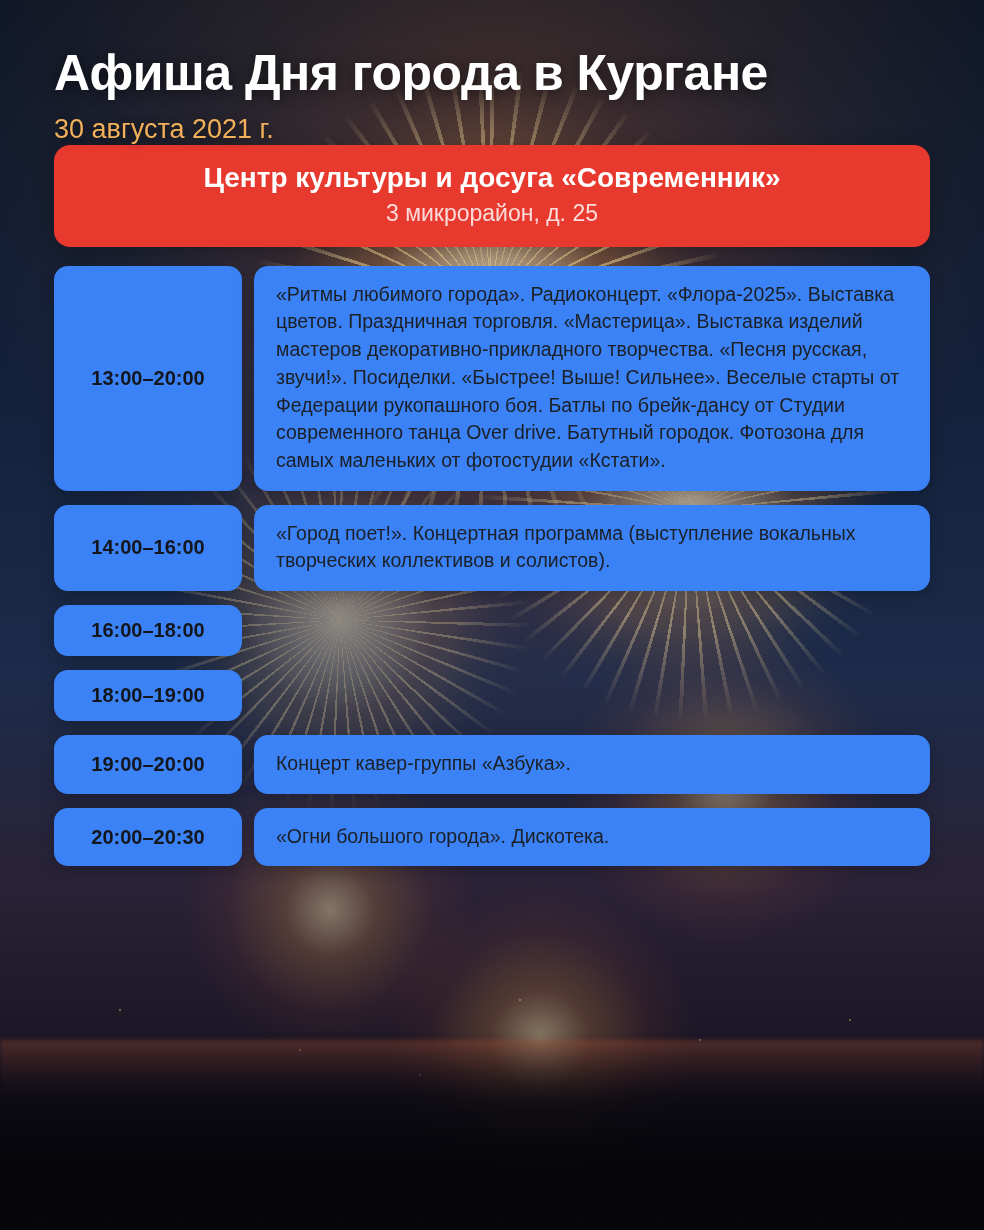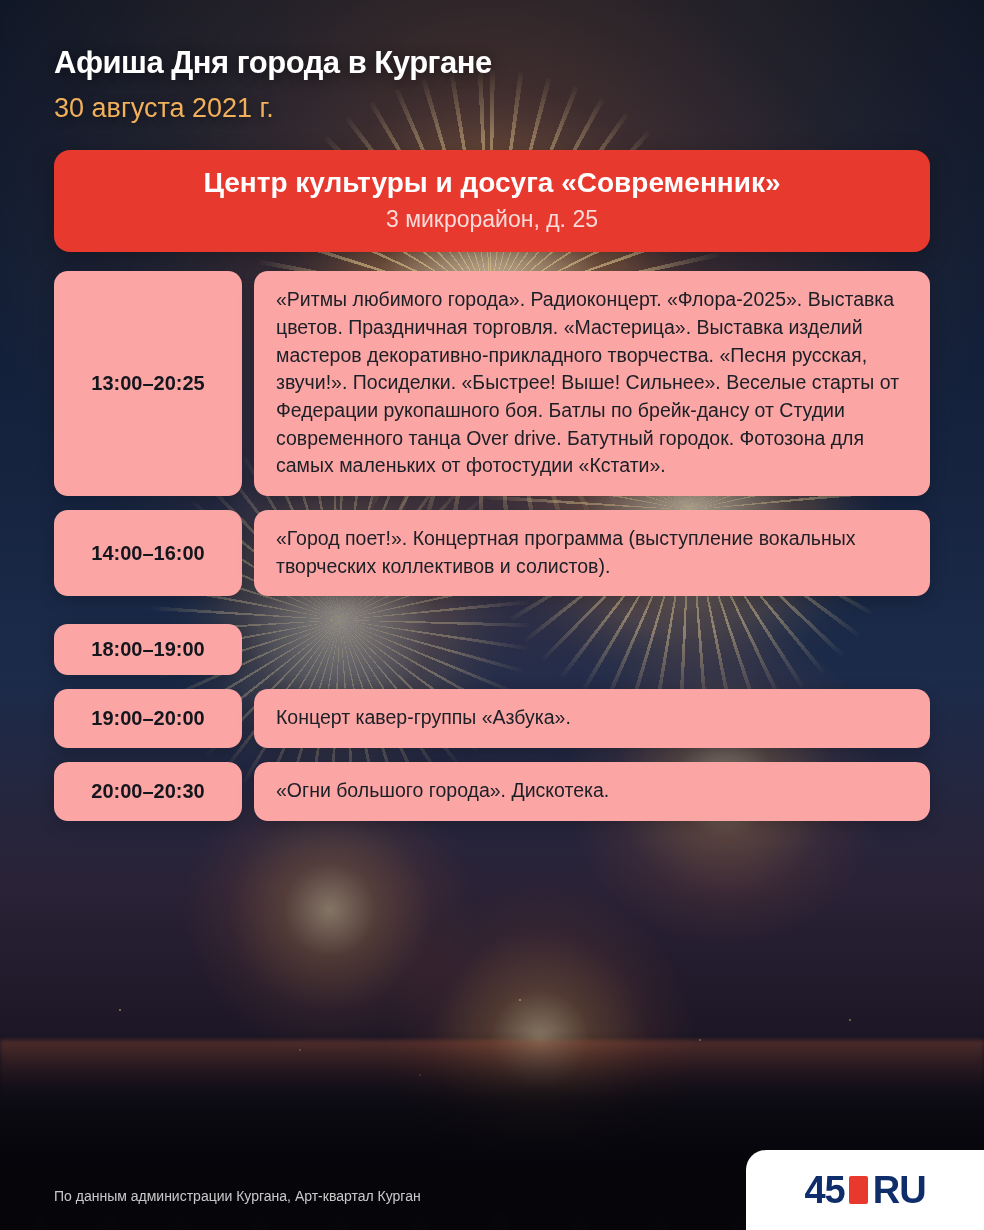--- a/index.html
+++ b/index.html
@@ -80,35 +80,34 @@
       radial-gradient(1.5px 1.5px at 700px 60px, rgba(255,215,140,.7), transparent),
       radial-gradient(1.5px 1.5px at 850px 40px, rgba(255,200,120,.7), transparent),
       radial-gradient(1.5px 1.5px at 420px 95px, rgba(255,230,170,.6), transparent);
   }
 
   
   .content { position: relative; z-index: 3; padding: 46px 54px 0 54px; }
 
   .title {
     color: #ffffff;
-    font-size: 31px;
+    font-size: 50px;
     font-weight: bold;
     letter-spacing: -0.5px;
     line-height: 1.08;
     text-shadow: 0 2px 14px rgba(0,0,0,.55);
   }
   .subtitle {
     margin-top: 14px;
     color: #f2b05a;
     font-size: 27px;
     text-shadow: 0 2px 10px rgba(0,0,0,.5);
   }
 
   .venue {
-    margin-top: 26px;
     background: #e8392f;
     border-radius: 16px;
     padding: 17px 20px 19px 20px;
     text-align: center;
     box-shadow: 0 6px 22px rgba(0,0,0,.30);
   }
   .venue-name {
     color: #ffffff;
     font-size: 28px;
     font-weight: bold;
@@ -117,21 +116,21 @@
   .venue-addr {
     margin-top: 6px;
     color: rgba(255,255,255,0.82);
     font-size: 23px;
     line-height: 1.2;
   }
 
   .schedule { margin-top: 19px; }
   .row { display: flex; gap: 12px; margin-bottom: 14px; }
   .cell {
-    background: #fca5a5;
+    background: #3b82f6;
     border-radius: 14px;
     box-shadow: 0 4px 16px rgba(0,0,0,.22);
   }
   .time-cell {
     width: 188px;
     flex: 0 0 188px;
     display: flex;
     align-items: center;
     justify-content: center;
     font-size: 20px;
@@ -216,51 +215,44 @@
     <div class="subtitle">30 августа 2021 г.</div>
 
     <div class="venue">
       <div class="venue-name">Центр культуры и досуга «Современник»</div>
       <div class="venue-addr">3 микрорайон, д. 25</div>
     </div>
 
     <div class="schedule">
 
       <div class="row">
-        <div class="cell time-cell">13:00–20:25</div>
+        <div class="cell time-cell">13:00–20:00</div>
         <div class="cell desc-cell">«Ритмы любимого города». Радиоконцерт. «Флора-2025». Выставка цветов. Праздничная торговля. «Мастерица». Выставка изделий мастеров декоративно-прикладного творчества. «Песня русская, звучи!». Посиделки. «Быстрее! Выше! Сильнее». Веселые старты от Федерации рукопашного боя. Батлы по брейк-дансу от Студии современного танца Over drive. Батутный городок. Фотозона для самых маленьких от фотостудии «Кстати».</div>
       </div>
 
       <div class="row">
         <div class="cell time-cell">14:00–16:00</div>
         <div class="cell desc-cell">«Город поет!». Концертная программа (выступление вокальных творческих коллективов и солистов).</div>
       </div>
 
       <div class="row">
+        <div class="cell time-cell">16:00–18:00</div>
       </div>
 
       <div class="row">
         <div class="cell time-cell">18:00–19:00</div>
       </div>
 
       <div class="row">
         <div class="cell time-cell">19:00–20:00</div>
         <div class="cell desc-cell">Концерт кавер-группы «Азбука».</div>
       </div>
 
       <div class="row">
         <div class="cell time-cell">20:00–20:30</div>
         <div class="cell desc-cell">«Огни большого города». Дискотека.</div>
       </div>
 
     </div>
   </div>
 
-  <div class="footer">
-    <div class="credit">По данным администрации Кургана, Арт-квартал Курган</div>
-    <div class="logo-plate">
-      <span class="logo-45">45</span>
-      <span class="logo-box"></span>
-      <span class="logo-ru">RU</span>
-    </div>
-  </div>
 
 </div>
 
 </body></html>

